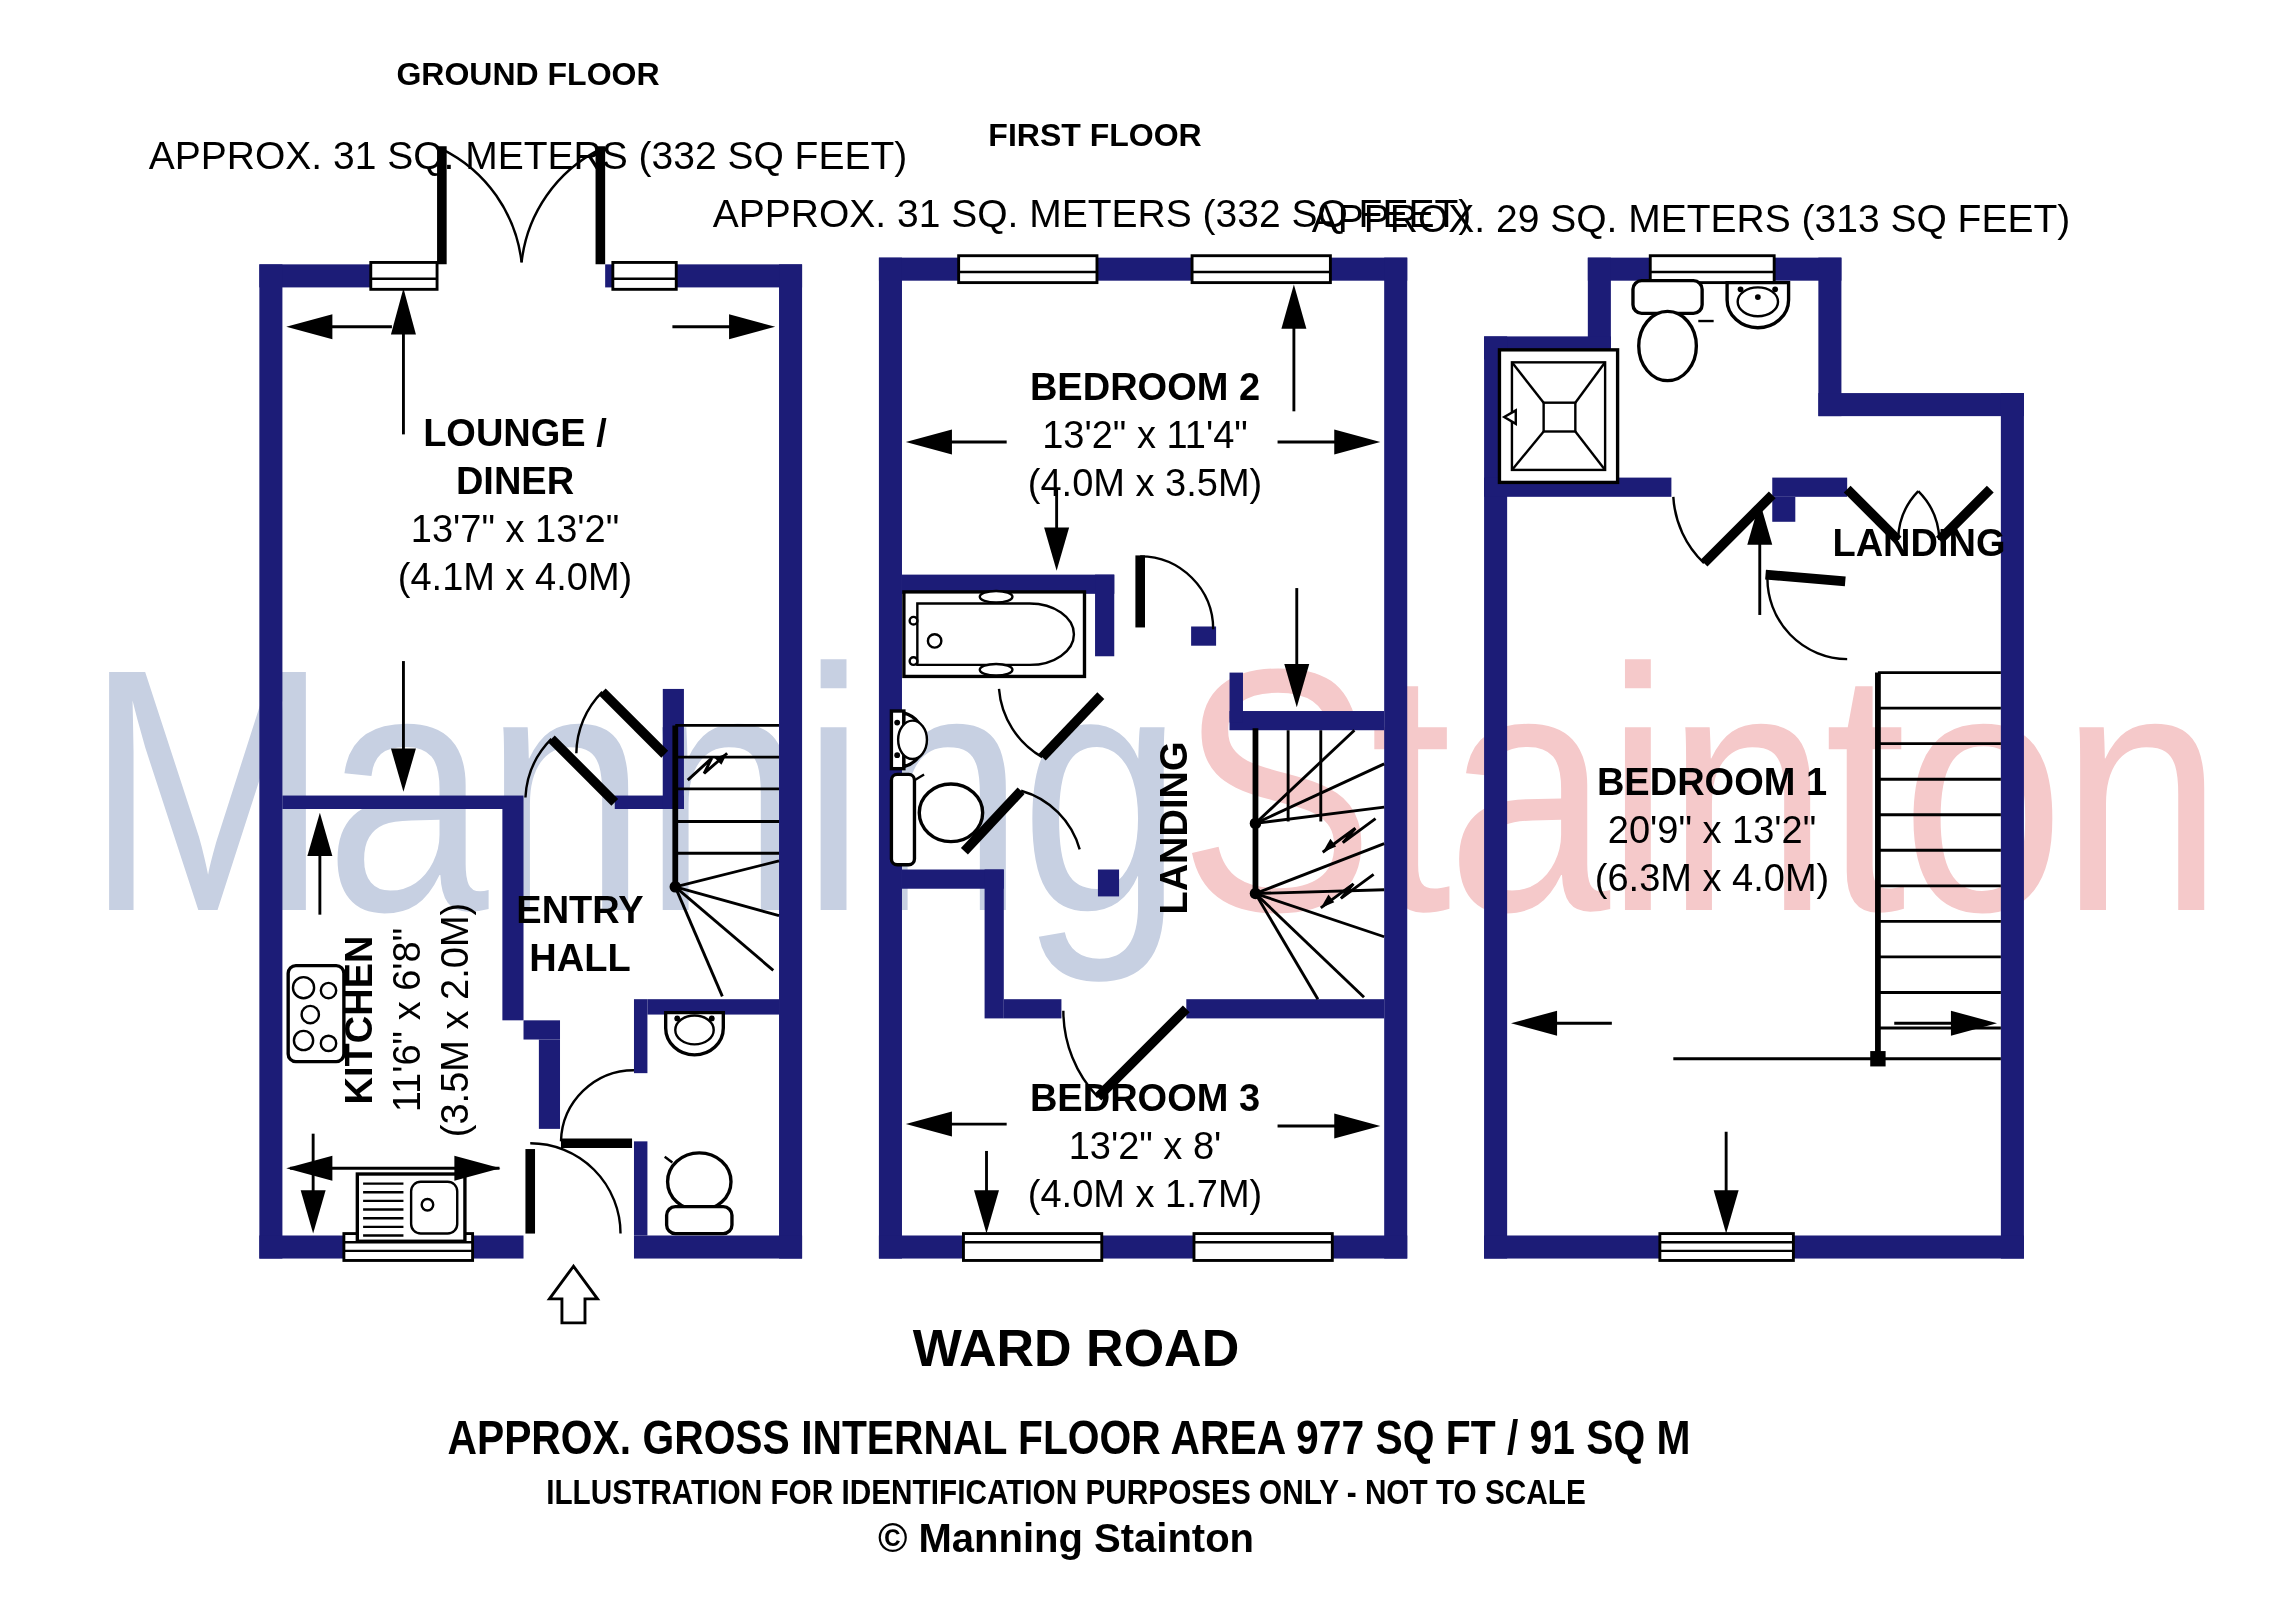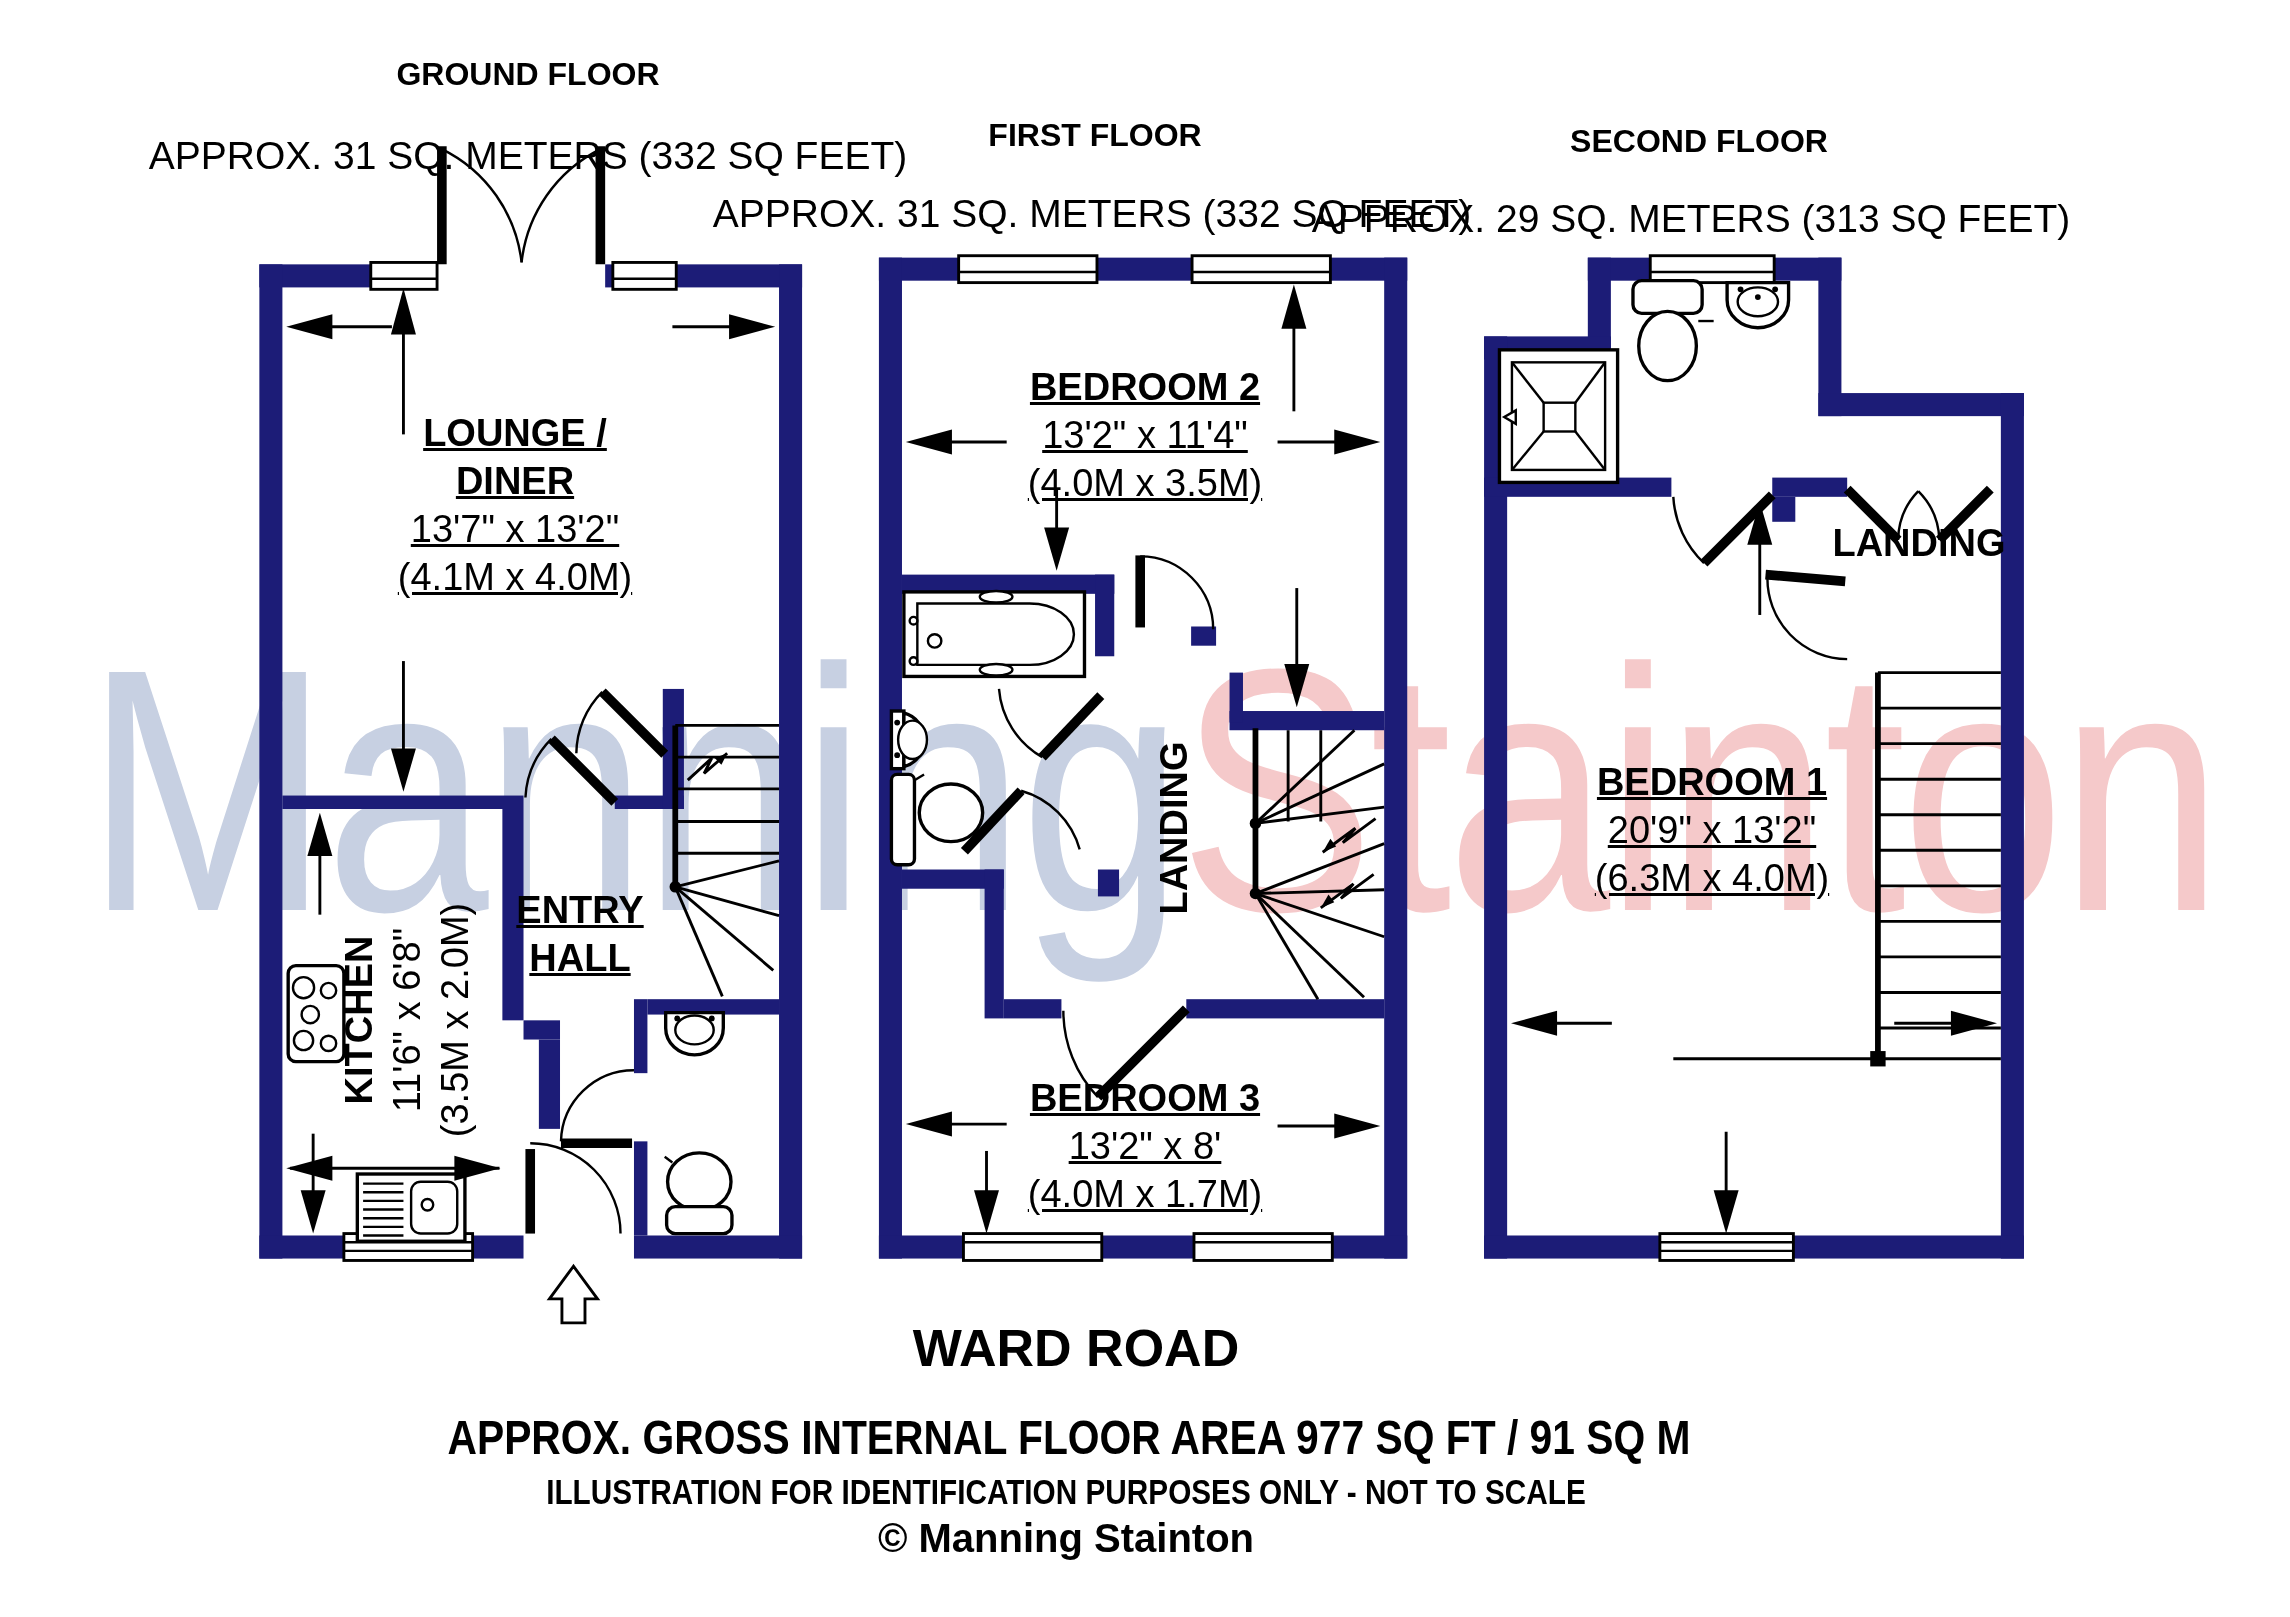--- a/index.html
+++ b/index.html
@@ -24,21 +24,21 @@
   .arc{stroke:#000;stroke-width:2.5;fill:none;}
   .fx{stroke:#000;stroke-width:3.5;fill:#fff;}
   .fx2{stroke:#000;stroke-width:2.5;fill:#fff;}
   .win{fill:#fff;stroke:#000;stroke-width:3;}
   .ah{fill:#000;}
   .hub{fill:#000;}
 
   
   .lbl,.block{position:absolute;color:#000;text-align:center;}
   .lbl{transform:translateX(-50%);white-space:nowrap;}
-  .block{transform:translateX(-50%);text-decoration:underline;}
+  .block{transform:translateX(-50%);}
   .vblock{position:absolute;color:#000;text-align:center;white-space:nowrap;
           transform:translate(-50%,-50%) rotate(-90deg);}
   .bold{font-weight:bold;}
   .fs52{font-size:32px;}
   .fs34{font-size:39px;}
   .room{font-size:38px;line-height:48px;}
   .room .nm{font-weight:bold;}
   .fs42{font-size:52px;}
   .cond{transform:translateX(-50%) scaleX(.85);white-space:nowrap;}
   .fs50{font-size:48px;}
@@ -368,21 +368,20 @@
       </g>
     </g>
   </svg>
 
   <div class="lbl bold fs52" style="left:528px;top:56px">GROUND FLOOR</div>
   <div class="lbl fs34" style="left:528px;top:134px">APPROX. 31 SQ. METERS (332 SQ FEET)</div>
 
   <div class="lbl bold fs52" style="left:1095px;top:117px">FIRST FLOOR</div>
   <div class="lbl fs34" style="left:1092px;top:192px">APPROX. 31 SQ. METERS (332 SQ FEET)</div>
 
-  <div class="lbl bold fs52" style="left:1699px;top:123px">SECOND FLOOR</div>
   <div class="lbl fs34" style="left:1691px;top:197px">APPROX. 29 SQ. METERS (313 SQ FEET)</div>
 
   <div class="block room" style="left:515px;top:409px">
     <div class="nm">LOUNGE /</div>
     <div class="nm">DINER</div>
     <div>13'7" x 13'2"</div>
     <div>(4.1M x 4.0M)</div>
   </div>
 
   <div class="vblock room" style="left:407px;top:1020px">

